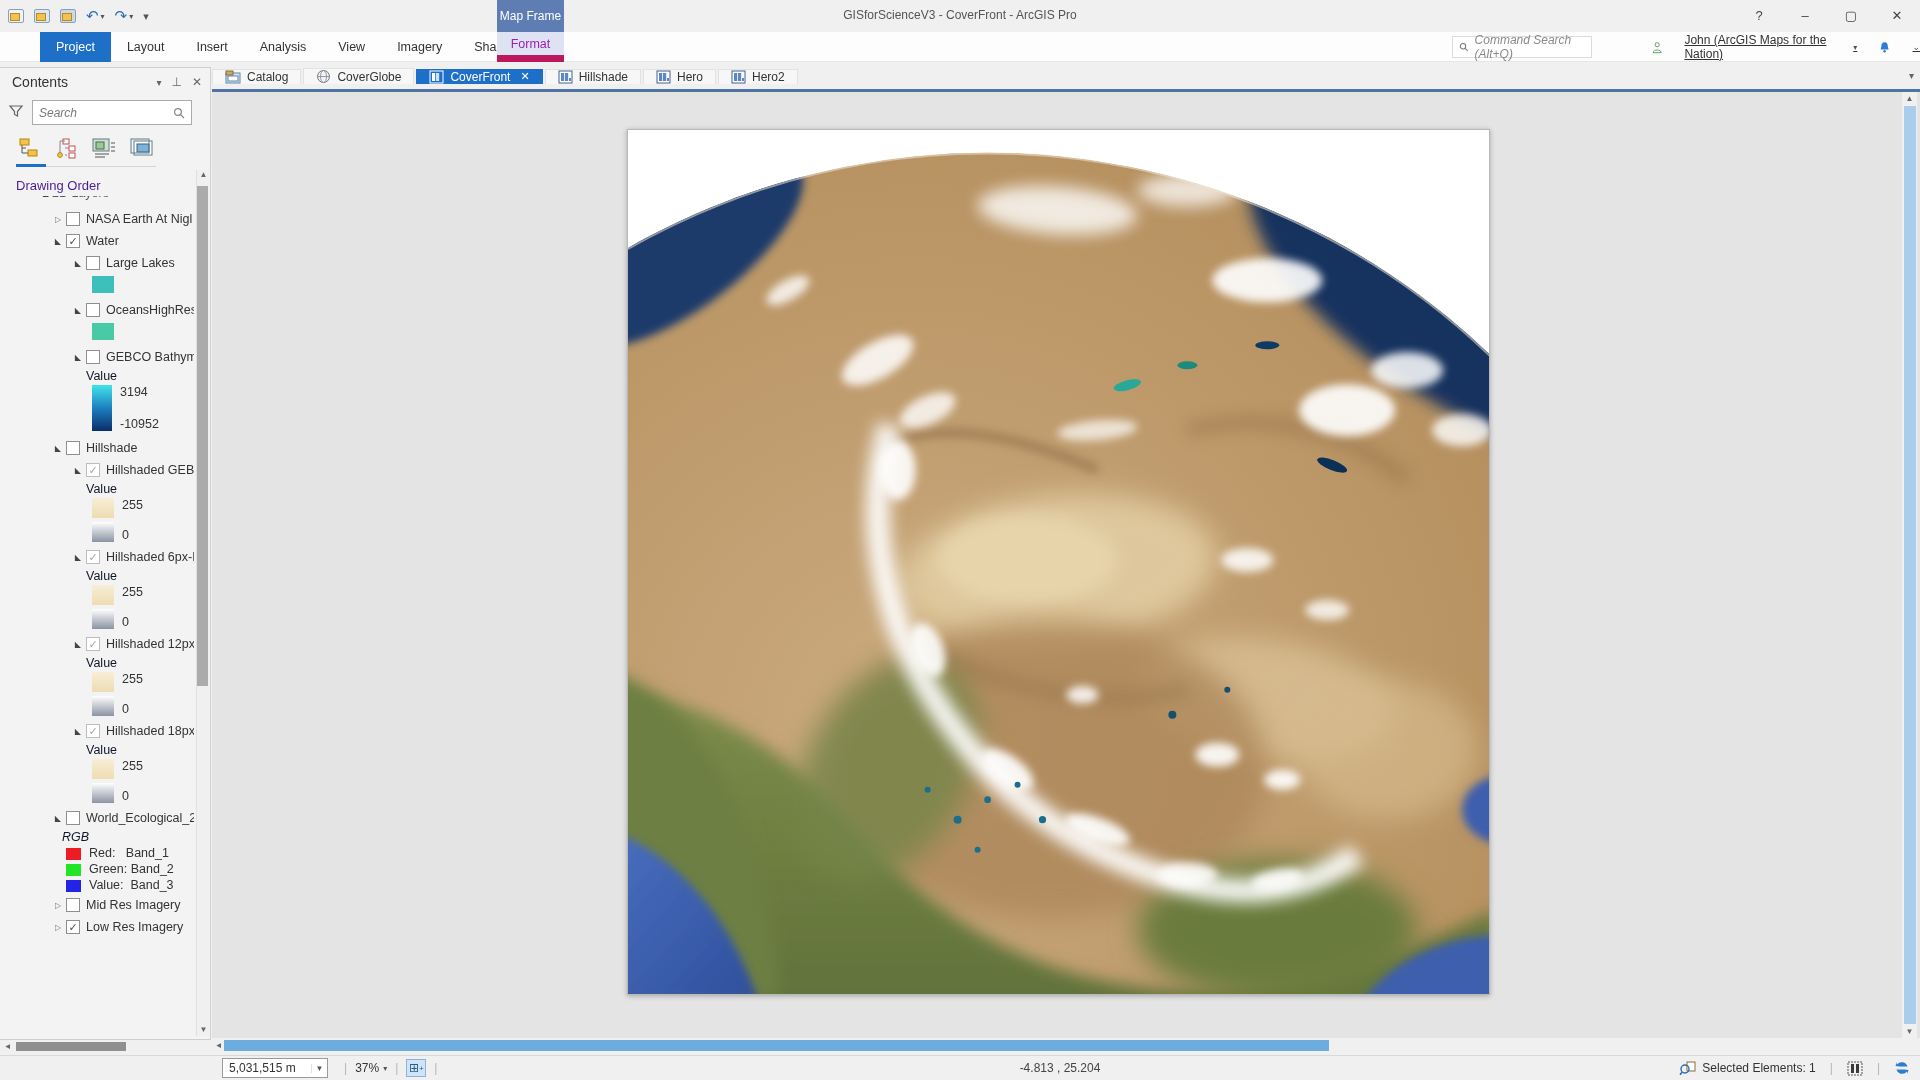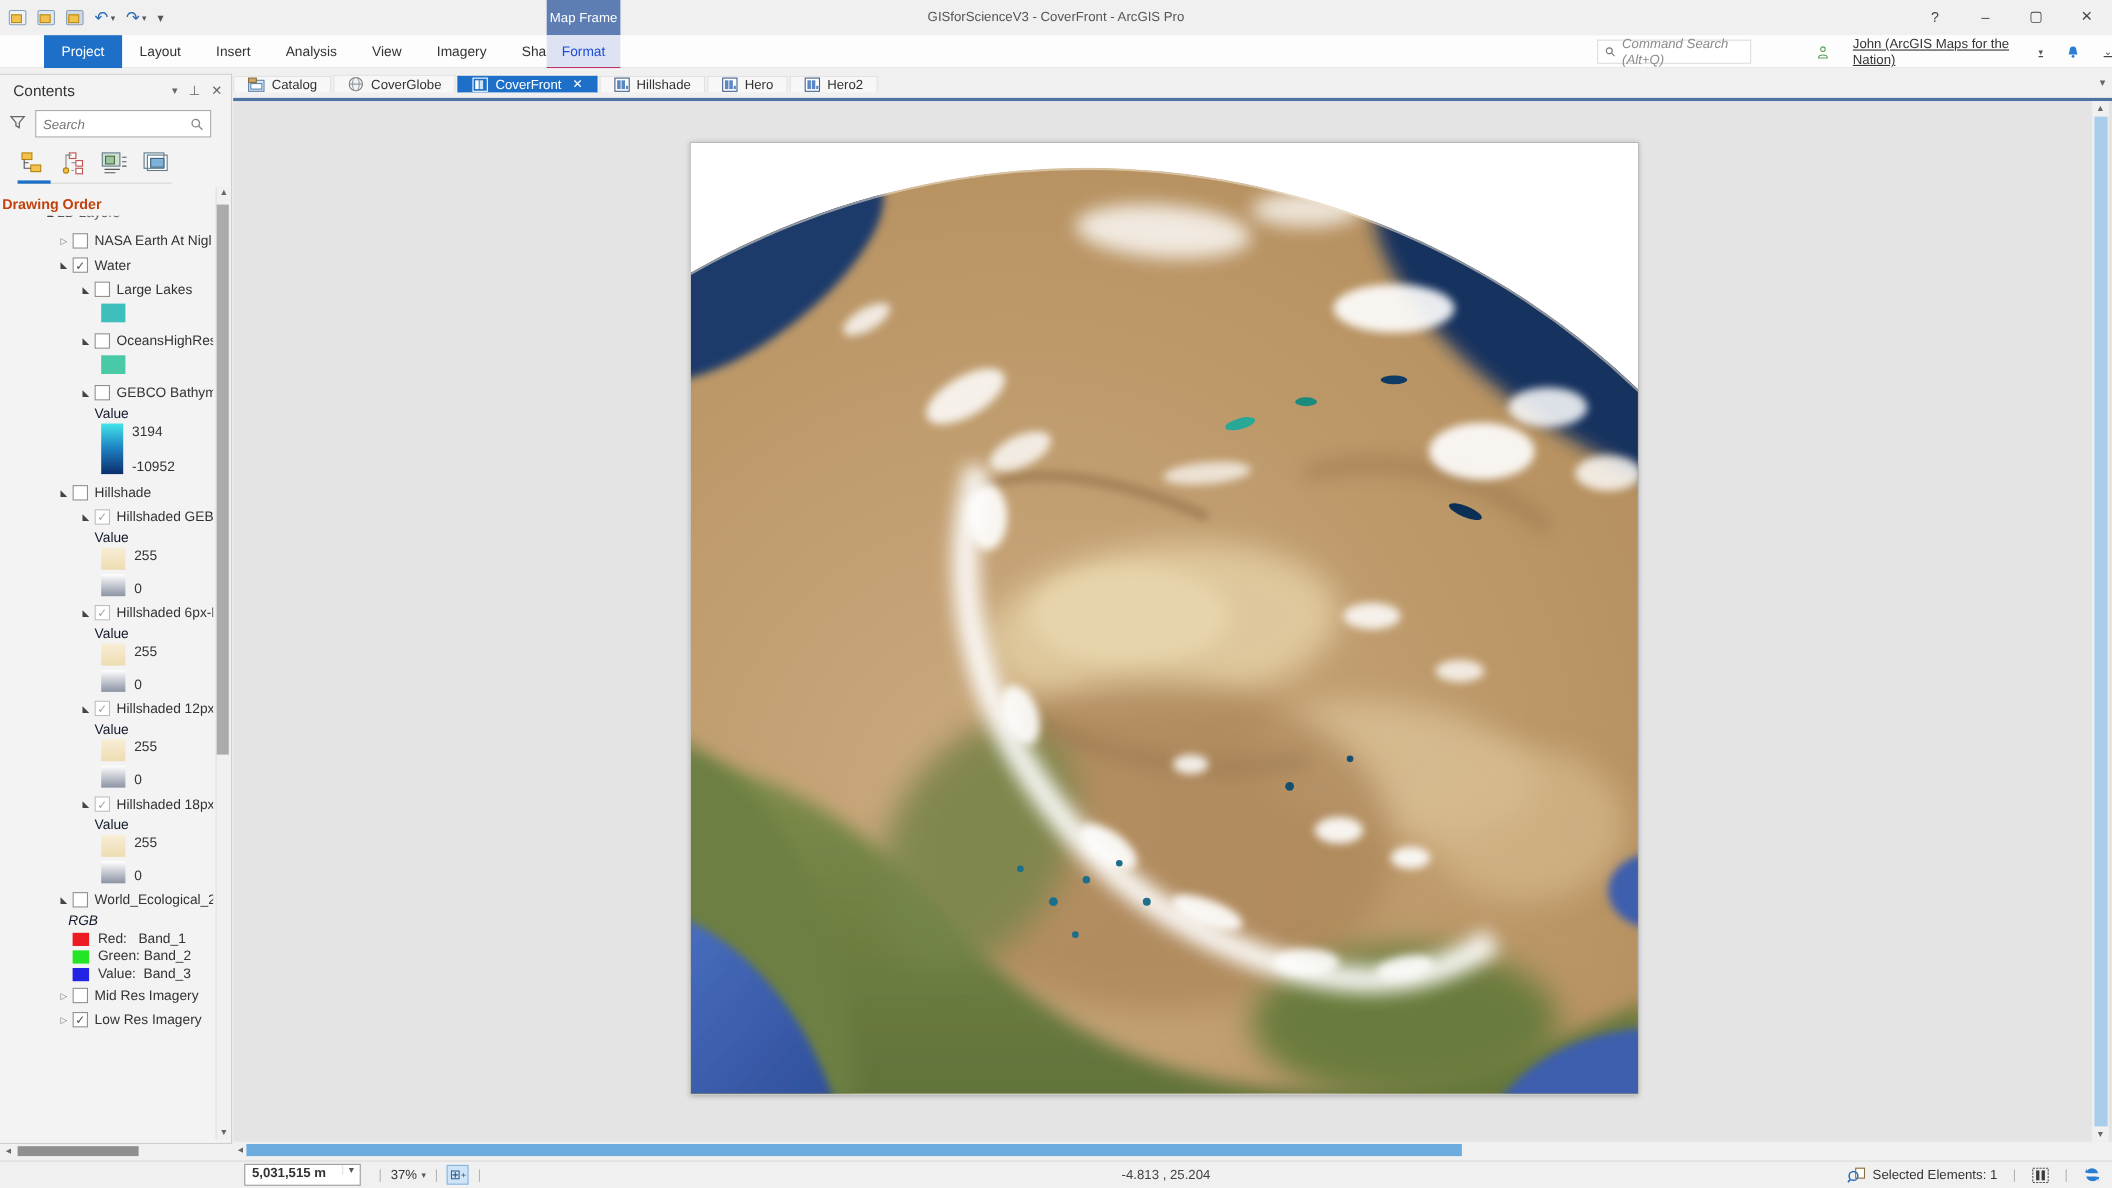--- a/index.html
+++ b/index.html
@@ -16,22 +16,22 @@
   #window-title{left:0;top:8px;width:1920px;text-align:center;color:#555;font-size:12px;pointer-events:none;}
   #win-controls{right:0;top:0;height:30px;display:flex;}
   .winbtn{width:46px;height:30px;display:flex;align-items:center;justify-content:center;color:#444;font-size:13px;}
   
   #ribbonrow{left:0;top:32px;width:1920px;height:30px;background:#fdfdfd;border-bottom:1px solid #e6e6e6;}
   #ribbon-tabs{left:8px;top:32px;height:30px;display:flex;align-items:stretch;padding-left:32px;}
   .rtab{padding:0 16px;display:flex;align-items:center;color:#333;font-size:12.5px;}
   .rtab.active{background:#1d6fc7;color:#fff;}
   #ctx-group{left:497px;top:0;width:67px;height:32px;background:#5e7db3;color:#fff;
     display:flex;align-items:center;justify-content:center;font-size:12px;}
-  #ctx-tab{left:497px;top:32px;width:67px;height:30px;background:#dde3f3;color:#1d4ed8;
-    display:flex;align-items:center;justify-content:center;font-size:12.5px;border-bottom:1px solid #be185d;}
+  #ctx-tab{left:497px;top:32px;width:67px;height:30px;background:#dde3f3;color:#a21caf;
+    display:flex;align-items:center;justify-content:center;font-size:12.5px;border-bottom:7px solid #be185d;}
   #cmd-search{left:1452px;top:36px;width:140px;height:22px;background:#fff;border:1px solid #dcdcdc;
     display:flex;align-items:center;gap:6px;padding:0 6px;color:#8a8a8a;font-style:italic;}
   #user-area{left:1652px;top:36px;height:22px;display:flex;align-items:center;gap:22px;color:#333;text-decoration:underline;}
   
   #tabstrip{left:0;top:62px;width:1920px;height:28px;background:#f0f0f0;}
   #viewtabs{left:212px;top:62px;height:28px;display:flex;align-items:center;gap:2px;}
   .vtab{display:flex;align-items:center;gap:6px;padding:0 12px;background:#f7f7f7;border:1px solid #e2e2e2;
     border-bottom:none;color:#333;}
   .vtab.active{background:#1d6fc7;color:#fff;border-color:#1d6fc7;}
   .vtab .close{font-size:11px;margin-left:4px;}
@@ -43,21 +43,21 @@
   #c-title .sp{flex:1;}
   #c-title .hic{color:#666;font-size:10px;margin-left:10px;}
   #c-filter{left:8px;top:103px;}
   #c-search{left:32px;top:100px;width:160px;height:25px;background:#fff;border:1px solid #ababab;
     display:flex;align-items:center;padding:0 6px;}
   #c-search .ph{flex:1;color:#777;font-style:italic;}
   #c-toolbar{left:16px;top:134px;display:flex;gap:9px;}
   .ct-ico{width:28px;height:28px;display:flex;align-items:center;justify-content:center;}
   #ct-underline{left:16px;top:164px;width:30px;height:3px;background:#1d6fc7;}
   #ct-hair{left:16px;top:166px;width:140px;height:1px;background:#d4d4d4;}
-  #c-draworder{left:2px;top:178px;font-size:13px;color:#c2410c;font-weight:bold;}
+  #c-draworder{left:16px;top:178px;font-size:13px;color:#4c1d95;}
   #layer-tree{left:0;top:196px;width:194px;height:840px;overflow:hidden;font-size:12.5px;}
   .trow{height:22px;display:flex;align-items:center;white-space:nowrap;overflow:hidden;}
   .tarrow{width:12px;font-size:8px;color:#444;text-align:center;flex:none;}
   .tarrow.c{color:#777;}
   .cbx{width:14px;height:14px;border:1px solid #8f8f8f;background:#fff;flex:none;margin:0 6px 0 2px;
     display:flex;align-items:center;justify-content:center;font-size:11px;color:#4a4a4a;}
   .cbx.dis{border-color:#bdbdbd;color:#a5a5a5;}
   .cut-row{height:12px;overflow:hidden;position:relative;color:#5a5a5a;}
   .cut-row>div{position:absolute;top:-10px;display:flex;align-items:center;}
   .leg-title{margin:1px 0 2px 0;color:#0f172a;}
@@ -76,21 +76,21 @@
   #page{left:627px;top:129px;width:863px;height:866px;background:#fff;border:1px solid #b9b9b9;
     box-shadow:0 1px 5px rgba(0,0,0,.28);overflow:hidden;}
   #map-vscroll{left:1902px;top:92px;width:15px;height:946px;background:#f0f0f0;}
   #map-vthumb{left:1904px;top:106px;width:12px;height:918px;background:#a9cdeb;}
   #map-hscroll{left:212px;top:1038px;width:1690px;height:15px;background:#f0f0f0;display:flex;align-items:center;}
   #map-hthumb{left:224px;top:1040px;width:1105px;height:11px;background:#6cacdf;}
   
   #statusbar{left:0;top:1055px;width:1920px;height:25px;background:#f0f0f0;border-top:1px solid #d9d9d9;
     display:flex;align-items:center;}
   #scale-combo{left:222px;top:1058px;width:106px;height:20px;background:#fff;border:1px solid #9a9a9a;
-    display:flex;align-items:flex-start;font-weight:bold;}
+    display:flex;align-items:center;}
   #scale-combo .val{flex:1;padding-left:6px;}
   #scale-combo .dd{width:16px;text-align:center;color:#555;font-size:8px;border-left:1px solid #e0e0e0;}
   .sb-sep{color:#b5b5b5;margin:0 8px;}
   #sb-left{left:336px;top:1058px;height:20px;display:flex;align-items:center;}
   #sb-zoom{display:flex;align-items:center;gap:4px;}
   #grid-ico{width:20px;height:18px;background:#cfe4f7;border:1px solid #8ab4dc;display:flex;align-items:center;
     justify-content:center;color:#2b5b8a;font-size:12px;}
   #sb-coords{left:960px;top:1061px;width:200px;text-align:center;color:#444;}
   #sb-right{right:10px;top:1058px;height:20px;display:flex;align-items:center;gap:6px;}
   svg{display:block;}

